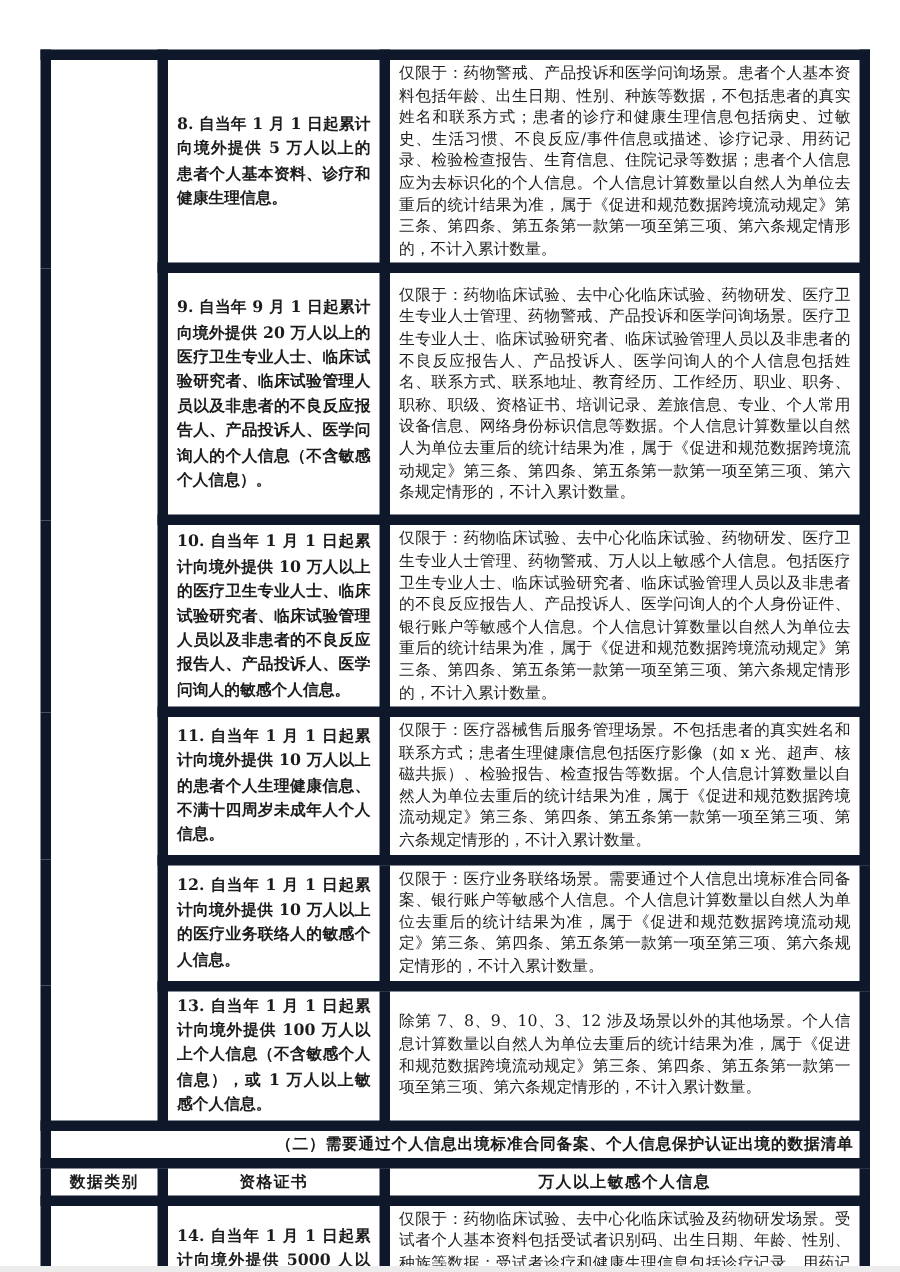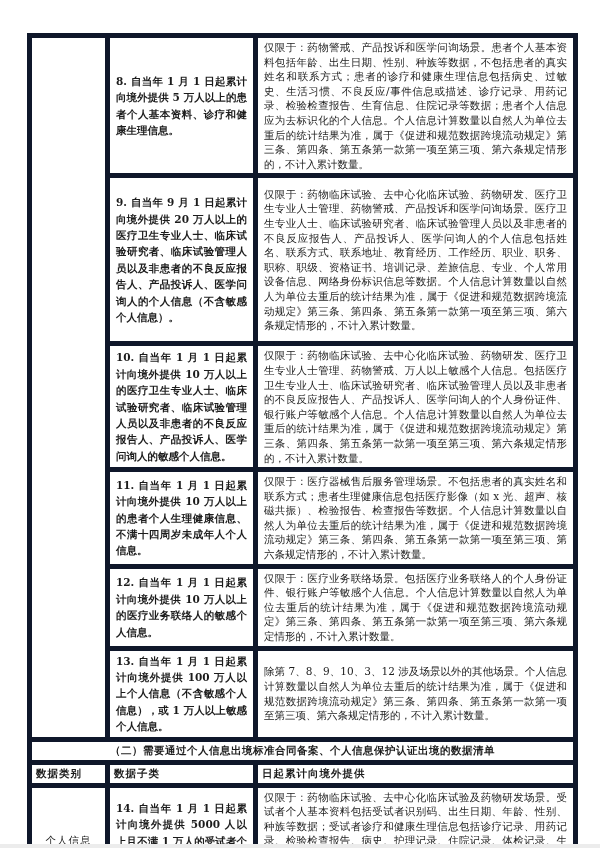--- a/index.html
+++ b/index.html
@@ -22,21 +22,21 @@
     background: #ececec;
   }
   table.doc-table {
     position: absolute;
     left: 27px; top: 33px;
     width: 546px;
     border-collapse: collapse;
     table-layout: fixed;
   }
   table.doc-table td {
-    border: 5px solid #0f172a;
+    border: 7px solid #0f172a;
     vertical-align: middle;
     font-size: 10.5px;
     color: #1c1c1c;
     overflow: hidden;
   }
   td.cat-cell {
     text-align: center;
     padding: 2px 3px;
     letter-spacing: 1px;
   }
@@ -55,27 +55,28 @@
   tr.r9  td { height: 168px; }
   tr.r10 td { height: 110px; }
   tr.r11 td { height: 92px; }
   tr.r12 td { height: 75px; }
   tr.r13 td { height: 60px; }
   tr.rsec td { height: 20px; }
   tr.rhead td { height: 21px; }
   tr.r14 td { height: 95px; }
   td.section-title {
     font-weight: bold;
-    text-align: center;
+    text-align: right;
     font-size: 11px;
     padding: 2px 4px;
     letter-spacing: 0.5px;
   }
   td.col-header {
     font-weight: bold;
+    text-align: center;
     font-size: 11px;
     padding: 2px 4px;
     letter-spacing: 1px;
   }
 </style>
 </head>
 <body>
 
 <div class="page">
 
@@ -98,35 +99,35 @@
       <tr class="r10">
         <td class="sub-cell">10. 自当年 1 月 1 日起累计向境外提供 10 万人以上的医疗卫生专业人士、临床试验研究者、临床试验管理人员以及非患者的不良反应报告人、产品投诉人、医学问询人的敏感个人信息。</td>
         <td class="desc-cell">仅限于：药物临床试验、去中心化临床试验、药物研发、医疗卫生专业人士管理、药物警戒、万人以上敏感个人信息。包括医疗卫生专业人士、临床试验研究者、临床试验管理人员以及非患者的不良反应报告人、产品投诉人、医学问询人的个人身份证件、银行账户等敏感个人信息。个人信息计算数量以自然人为单位去重后的统计结果为准，属于《促进和规范数据跨境流动规定》第三条、第四条、第五条第一款第一项至第三项、第六条规定情形的，不计入累计数量。</td>
       </tr>
       <tr class="r11">
         <td class="sub-cell">11. 自当年 1 月 1 日起累计向境外提供 10 万人以上的患者个人生理健康信息、不满十四周岁未成年人个人信息。</td>
         <td class="desc-cell">仅限于：医疗器械售后服务管理场景。不包括患者的真实姓名和联系方式；患者生理健康信息包括医疗影像（如 x 光、超声、核磁共振）、检验报告、检查报告等数据。个人信息计算数量以自然人为单位去重后的统计结果为准，属于《促进和规范数据跨境流动规定》第三条、第四条、第五条第一款第一项至第三项、第六条规定情形的，不计入累计数量。</td>
       </tr>
       <tr class="r12">
         <td class="sub-cell">12. 自当年 1 月 1 日起累计向境外提供 10 万人以上的医疗业务联络人的敏感个人信息。</td>
-        <td class="desc-cell">仅限于：医疗业务联络场景。包括医疗业务联络人的个人身份证件、银行账户等敏感个人信息。个人信息计算数量以自然人为单位去重后的统计结果为准，属于《促进和规范数据跨境流动规定》第三条、第四条、第五条第一款第一项至第三项、第六条规定情形的，不计入累计数量。</td>
+        <td class="desc-cell">仅限于：医疗业务联络场景。需要通过个人信息出境标准合同备案、银行账户等敏感个人信息。个人信息计算数量以自然人为单位去重后的统计结果为准，属于《促进和规范数据跨境流动规定》第三条、第四条、第五条第一款第一项至第三项、第六条规定情形的，不计入累计数量。</td>
       </tr>
       <tr class="r13">
         <td class="sub-cell">13. 自当年 1 月 1 日起累计向境外提供 100 万人以上个人信息（不含敏感个人信息），或 1 万人以上敏感个人信息。</td>
         <td class="desc-cell">除第 7、8、9、10、3、12 涉及场景以外的其他场景。个人信息计算数量以自然人为单位去重后的统计结果为准，属于《促进和规范数据跨境流动规定》第三条、第四条、第五条第一款第一项至第三项、第六条规定情形的，不计入累计数量。</td>
       </tr>
 
       <tr class="rsec">
         <td class="section-title" colspan="3">（二）需要通过个人信息出境标准合同备案、个人信息保护认证出境的数据清单</td>
       </tr>
 
       <tr class="rhead">
         <td class="col-header">数据类别</td>
-        <td class="col-header">数据子类</td>
-        <td class="col-header">日起累计向境外提供</td>
+        <td class="col-header">资格证书</td>
+        <td class="col-header">万人以上敏感个人信息</td>
       </tr>
 
       <tr class="r14">
         <td class="cat-cell">个人信息</td>
         <td class="sub-cell">14. 自当年 1 月 1 日起累计向境外提供 5000 人以上且不满 1 万人的受试者个人基本资料、诊疗和健康生理信息。</td>
         <td class="desc-cell">仅限于：药物临床试验、去中心化临床试验及药物研发场景。受试者个人基本资料包括受试者识别码、出生日期、年龄、性别、种族等数据；受试者诊疗和健康生理信息包括诊疗记录、用药记录、检验检查报告、病史、护理记录、住院记录、体检记录、生育信息、过敏史、手术和麻醉记录、随访和评估情况、不良反应/事件信息或描述等《药物临床试验质量管理规范》中规定的相关数据；受试</td>
       </tr>
     </tbody>
   </table>
 

